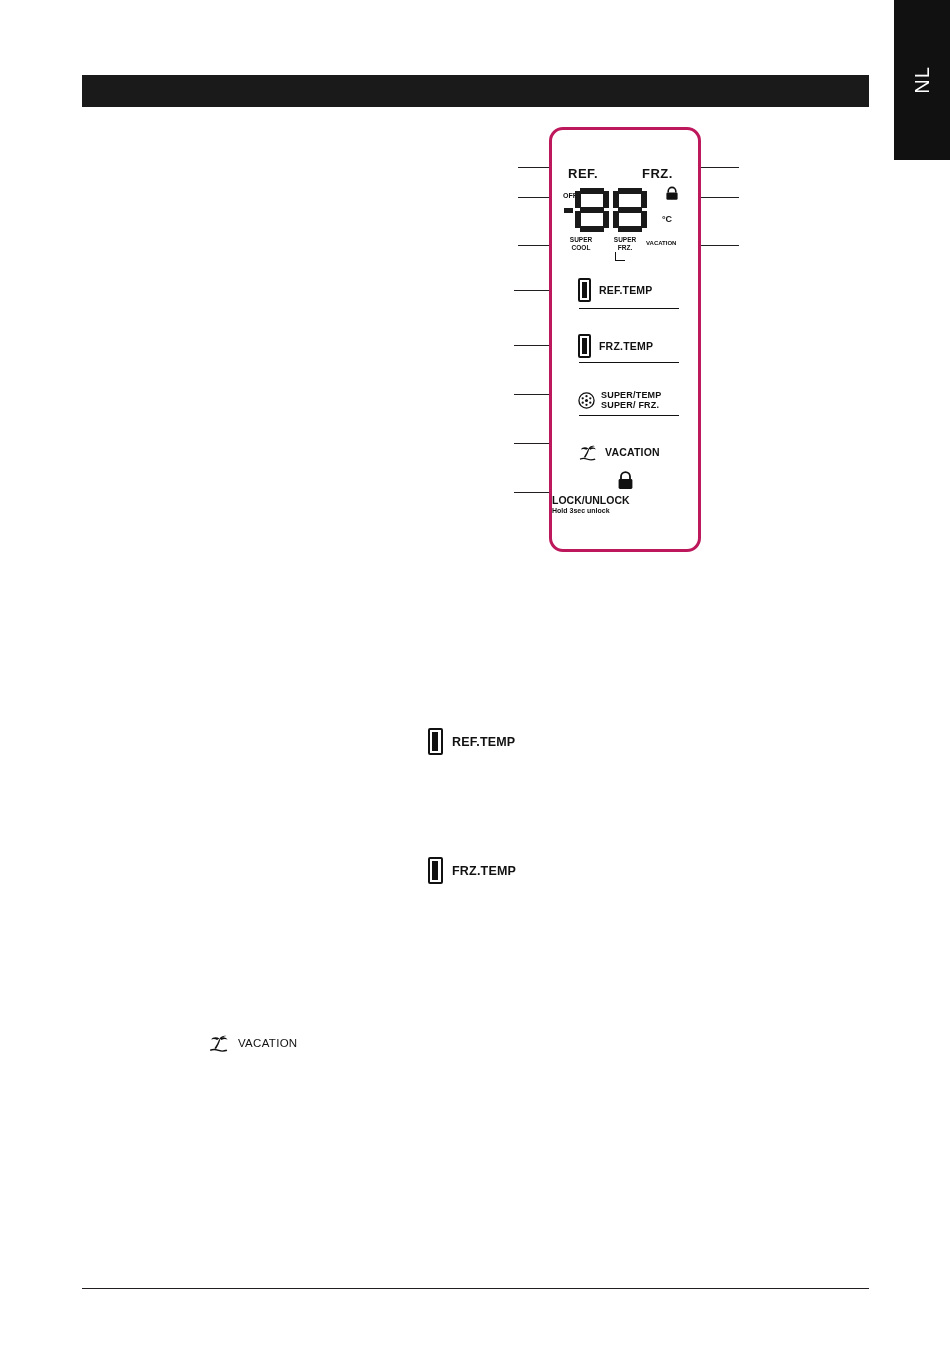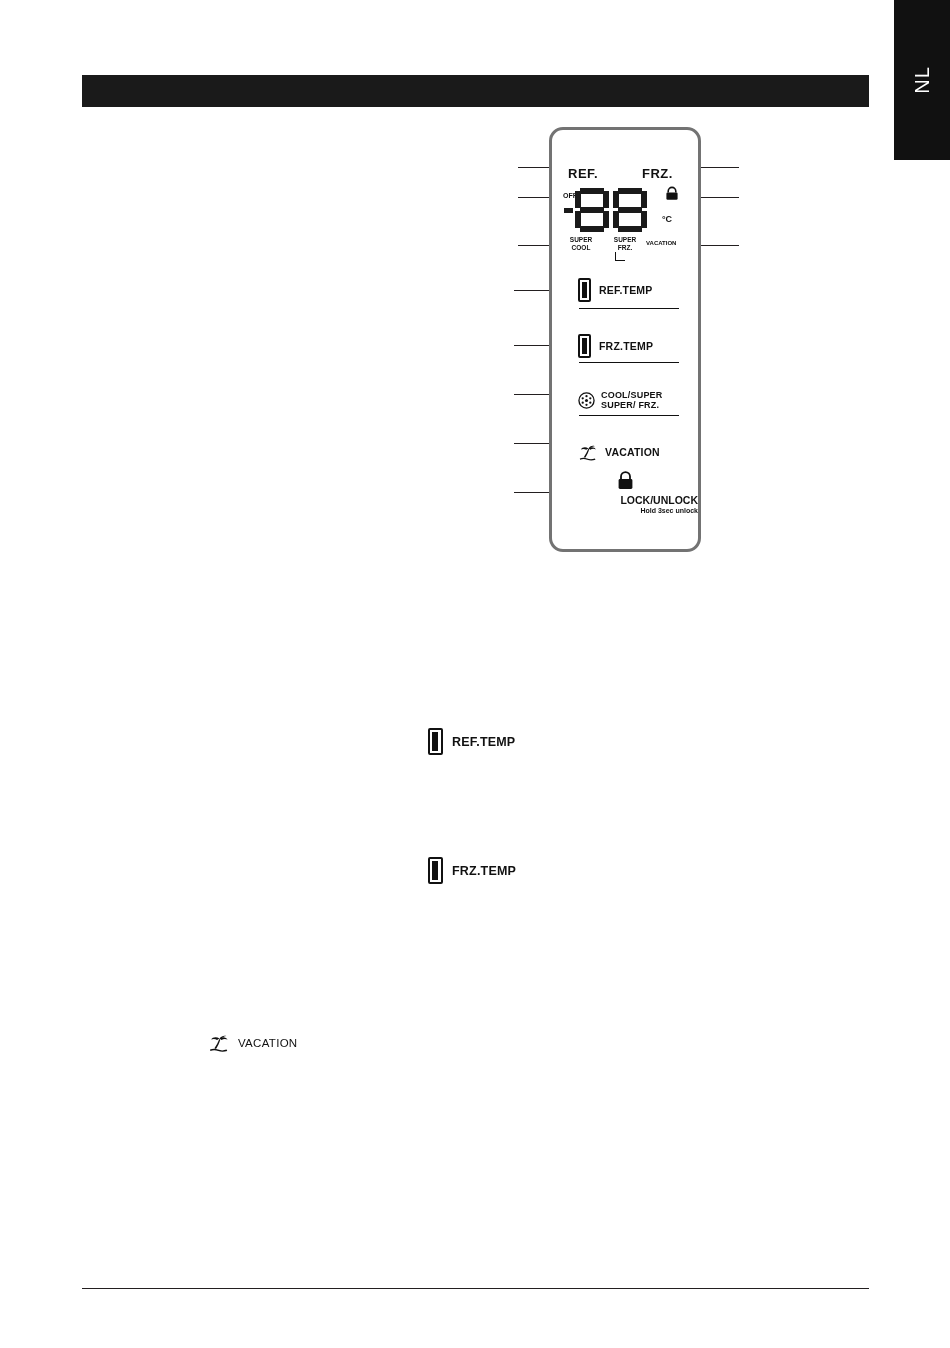--- a/index.html
+++ b/index.html
@@ -56,21 +56,21 @@
     background: #231f20;
   }
 
   
   .panel {
     position: absolute;
     left: 549px;
     top: 127px;
     width: 152px;
     height: 425px;
-    border: 3px solid #737373;
+    border: 3px solid #be185d;
     border-radius: 14px;
     background: #ffffff;
     box-sizing: border-box;
   }
 
   .panel-inner {
     position: relative;
     width: 100%;
     height: 100%;
   }
@@ -253,21 +253,21 @@
   .divider.v1 { top: 178px; }
   .divider.v2 { top: 232px; }
   .divider.v3 { top: 285px; }
 
   
   .lock-block {
     position: absolute;
     left: 0;
     top: 340px;
     width: 100%;
-    text-align: right;
+    text-align: left;
   }
   .lock-glyph {
     width: 19px;
     height: 21px;
     margin: 0 auto 3px auto;
   }
   .lock-title {
     font-size: 10.5px;
     font-weight: bold;
     color: #111;
@@ -415,21 +415,21 @@
           <circle cx="9" cy="9" r="1.6" fill="#111"></circle>
           <circle cx="9" cy="4.4" r="1.2" fill="#111"></circle>
           <circle cx="13" cy="6.7" r="1.2" fill="#111"></circle>
           <circle cx="13" cy="11.3" r="1.2" fill="#111"></circle>
           <circle cx="9" cy="13.6" r="1.2" fill="#111"></circle>
           <circle cx="5" cy="11.3" r="1.2" fill="#111"></circle>
           <circle cx="5" cy="6.7" r="1.2" fill="#111"></circle>
         </svg>
       </div>
       <div class="btn-label two-line">
-        <div>COOL/SUPER</div>
+        <div>SUPER/TEMP</div>
         <div>SUPER/ FRZ.</div>
       </div>
     </div>
     <div class="divider v3"></div>
 
     <div class="btn-row r4">
       <div style="width:20px;height:17px;margin-right:7px;flex:none;">
         <svg viewBox="0 0 22 18" width="20" height="17" aria-hidden="true">
           <path d="M11.5 4.5 C8 2.4 4.5 3.4 3.2 5.6 C5.4 4.6 7.6 5 9 6" fill="#111"></path>
           <path d="M11.5 4.5 C14.8 2.2 18.4 3.3 19.6 5.6 C17.3 4.5 15 5 13.6 6" fill="#111"></path>

